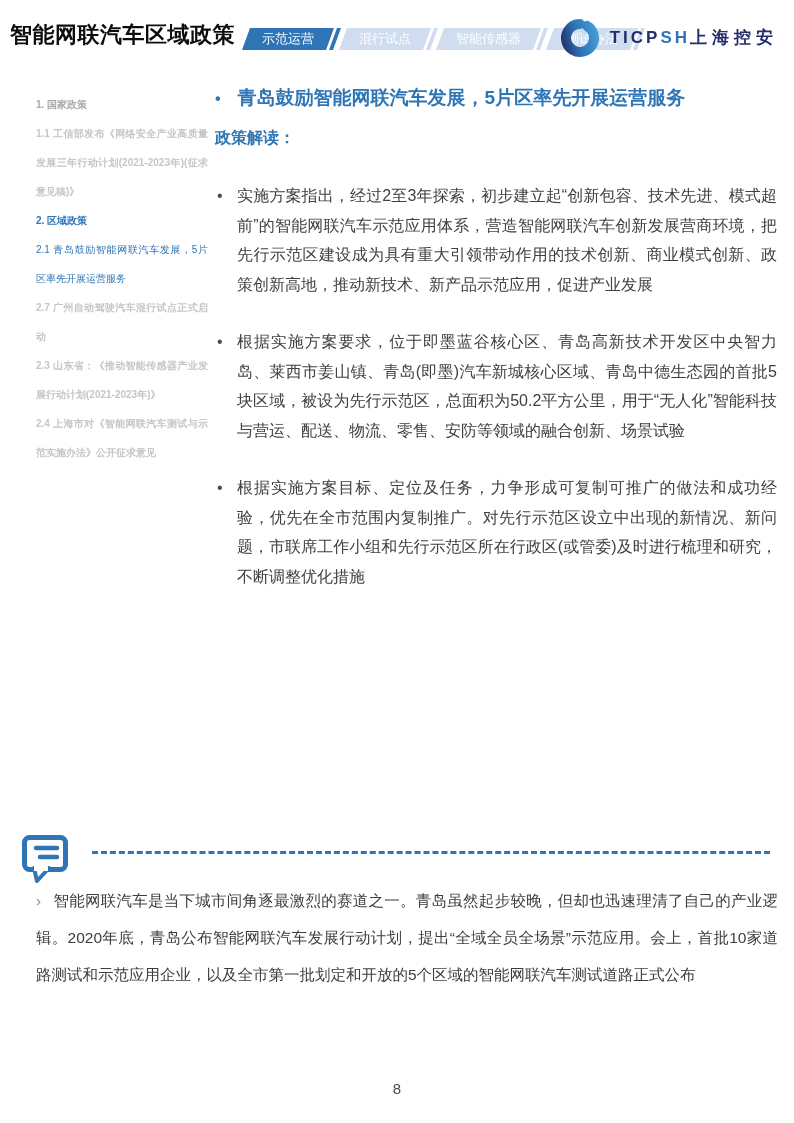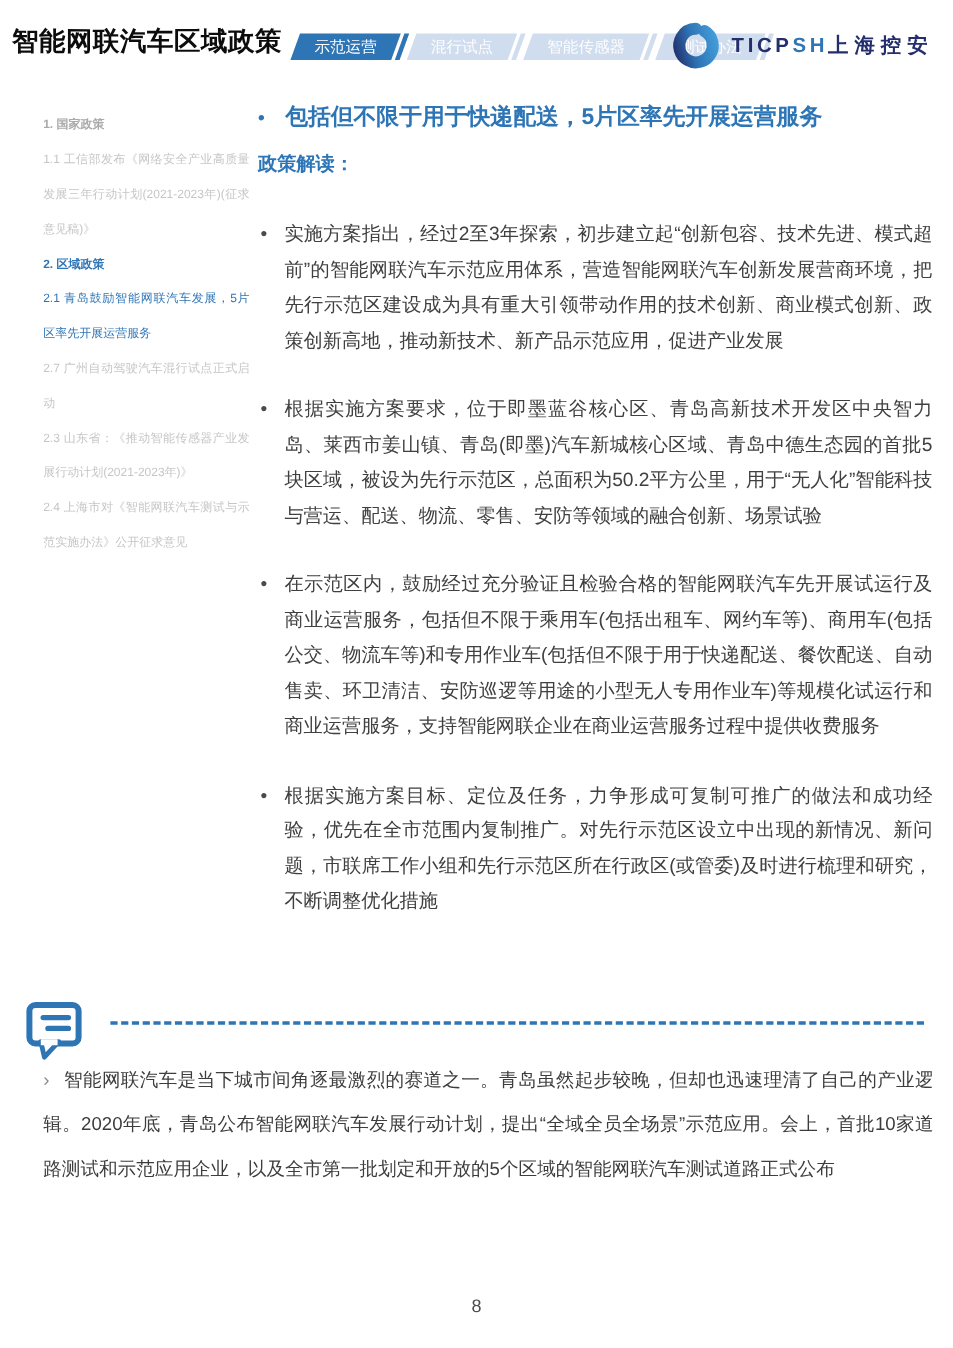--- a/index.html
+++ b/index.html
@@ -19,21 +19,21 @@
 
   .logo{position:absolute;right:16px;top:16px;display:flex;align-items:center;gap:8px;}
   .logo-texts{display:flex;flex-direction:row;line-height:1.15;}
   .logo-brand{font-size:17px;font-weight:bold;letter-spacing:3px;color:#242e6d;white-space:nowrap;}
   .logo-brand .brand-suffix{color:#2e75b6;}
   .logo-name{font-size:17px;font-weight:bold;letter-spacing:5px;color:#242e6d;white-space:nowrap;}
 
   
   .sidebar{position:absolute;left:36px;top:90px;width:172px;font-size:10px;line-height:29px;}
   .side-item{text-align:justify;}
-  .s-gray{color:#c6c6c6;}
+  .s-gray{color:#c6c6c6;font-weight:bold;}
   .s-gray-bold{color:#aaaaaa;font-weight:bold;}
   .s-blue{color:#2e75b6;}
   .s-blue-bold{color:#2e75b6;font-weight:bold;}
 
   
   .main{position:absolute;left:215px;top:84px;width:562px;color:#404040;font-size:16px;}
   .article-title{display:flex;align-items:flex-start;color:#2e75b6;font-weight:bold;
     font-size:19px;line-height:28px;margin-bottom:10px;}
   .article-title .bullet-dot{font-size:16px;margin-right:17px;margin-top:1px;}
   .para{line-height:30px;text-align:justify;}
@@ -103,30 +103,29 @@
     <div class="side-item s-blue-bold">2. 区域政策</div>
     <div class="side-item s-blue">2.1 青岛鼓励智能网联汽车发展，5片区率先开展运营服务</div>
     <div class="side-item s-gray">2.7 广州自动驾驶汽车混行试点正式启动</div>
     <div class="side-item s-gray">2.3 山东省：《推动智能传感器产业发展行动计划(2021-2023年)》</div>
     <div class="side-item s-gray">2.4 上海市对《智能网联汽车测试与示范实施办法》公开征求意见</div>
   </nav>
 
   <main class="main">
     <div class="article-title">
       <span class="bullet-dot">•</span>
-      <span>包括但不限于用于快递配送，5片区率先开展运营服务</span>
+      <span>青岛鼓励智能网联汽车发展，5片区率先开展运营服务</span>
     </div>
 
 
     <div class="interp-heading">政策解读：</div>
 
     <ul class="bullets">
       <li>实施方案指出，经过2至3年探索，初步建立起“创新包容、技术先进、模式超前”的智能网联汽车示范应用体系，营造智能网联汽车创新发展营商环境，把先行示范区建设成为具有重大引领带动作用的技术创新、商业模式创新、政策创新高地，推动新技术、新产品示范应用，促进产业发展</li>
       <li>根据实施方案要求，位于即墨蓝谷核心区、青岛高新技术开发区中央智力岛、莱西市姜山镇、青岛(即墨)汽车新城核心区域、青岛中德生态园的首批5块区域，被设为先行示范区，总面积为50.2平方公里，用于“无人化”智能科技与营运、配送、物流、零售、安防等领域的融合创新、场景试验</li>
-      <li>在示范区内，鼓励经过充分验证且检验合格的智能网联汽车先开展试运行及商业运营服务，包括但不限于乘用车(包括出租车、网约车等)、商用车(包括公交、物流车等)和专用作业车(包括但不限于用于快递配送、餐饮配送、自动售卖、环卫清洁、安防巡逻等用途的小型无人专用作业车)等规模化试运行和商业运营服务，支持智能网联企业在商业运营服务过程中提供收费服务</li>
       <li>根据实施方案目标、定位及任务，力争形成可复制可推广的做法和成功经验，优先在全市范围内复制推广。对先行示范区设立中出现的新情况、新问题，市联席工作小组和先行示范区所在行政区(或管委)及时进行梳理和研究，不断调整优化措施</li>
     </ul>
   </main>
 
   <div class="callout-icon">
     <svg width="48" height="50" viewBox="0 0 48 50">
       <rect x="3.5" y="3.5" width="41" height="32" rx="5" fill="none" stroke="#2e75b6" stroke-width="5"></rect>
       <polygon points="13,34 28,34 16,47" fill="#ffffff" stroke="#2e75b6" stroke-width="4" stroke-linejoin="round"></polygon>
       <line x1="13" y1="34.5" x2="27" y2="34.5" stroke="#ffffff" stroke-width="5"></line>
       <line x1="15" y1="14" x2="36" y2="14" stroke="#2e75b6" stroke-width="4.5" stroke-linecap="round"></line>

